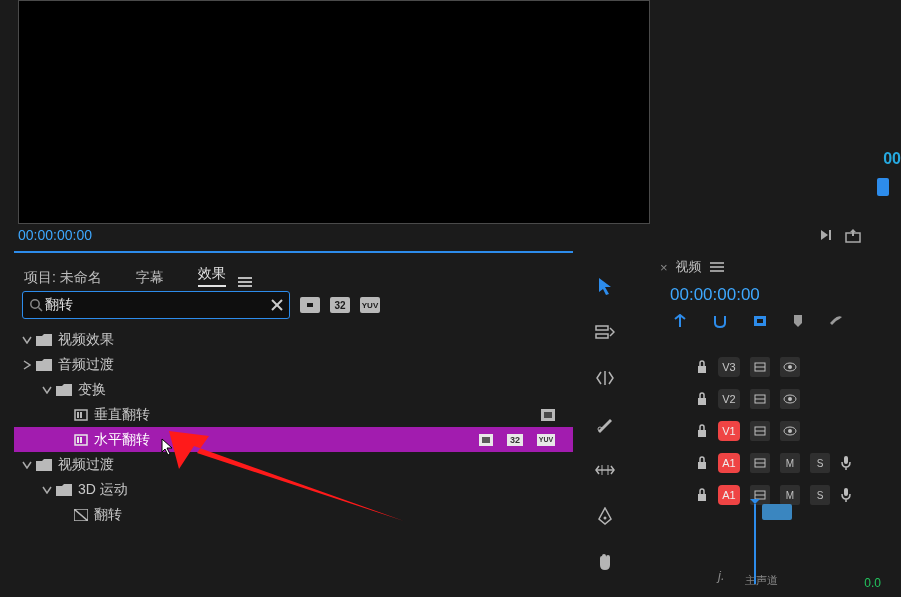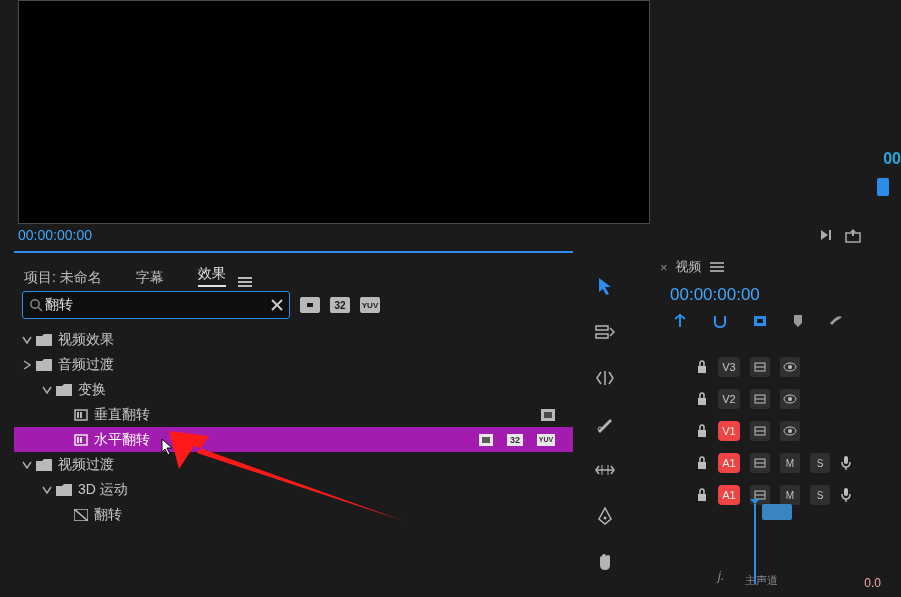--- a/index.html
+++ b/index.html
@@ -52,21 +52,21 @@
 .track{display:flex;align-items:center;height:32px;gap:10px;padding-left:48px;font-size:11px}
 .trk-name{width:22px;height:20px;display:flex;align-items:center;justify-content:center;border-radius:4px;background:#2f2f2f;color:#c8c8c8}
 .trk-name.on{background:#ef4444;color:#eee}
 .sq{width:20px;height:20px;display:flex;align-items:center;justify-content:center;background:#2f2f2f;border-radius:2px;cursor:pointer;color:#c0c0c0;font-size:10px}
 .lock{color:#bdbdbd}
 .mic{color:#bdbdbd}
 .clip-ghost{position:absolute;left:762px;top:504px;width:30px;height:16px;background:#3a86c0;border-radius:2px}
 .playhead{position:absolute;left:754px;top:504px;width:2px;height:80px;background:#2d8ceb}
 .playhead::before{content:"";position:absolute;top:-5px;left:-4px;border:5px solid transparent;border-top-color:#2d8ceb}
 .stereo-label{position:absolute;left:745px;top:573px;font-size:11px;color:#888}
-.zero-label{position:absolute;right:20px;top:576px;font-size:12px;color:#fca5a5}
+.zero-label{position:absolute;right:20px;top:576px;font-size:12px;color:#22c55e}
 .j-label{position:absolute;left:718px;top:568px;font-size:13px;font-style:italic;color:#888}
 </style>
 </head>
 <body>
 <div class="wrap">
 
 <div class="preview-frame"></div>
 <div class="preview-time">00:00:00:00</div>
 <span class="play-ctrl">
       <svg width="18" height="12" viewBox="0 0 18 12">

